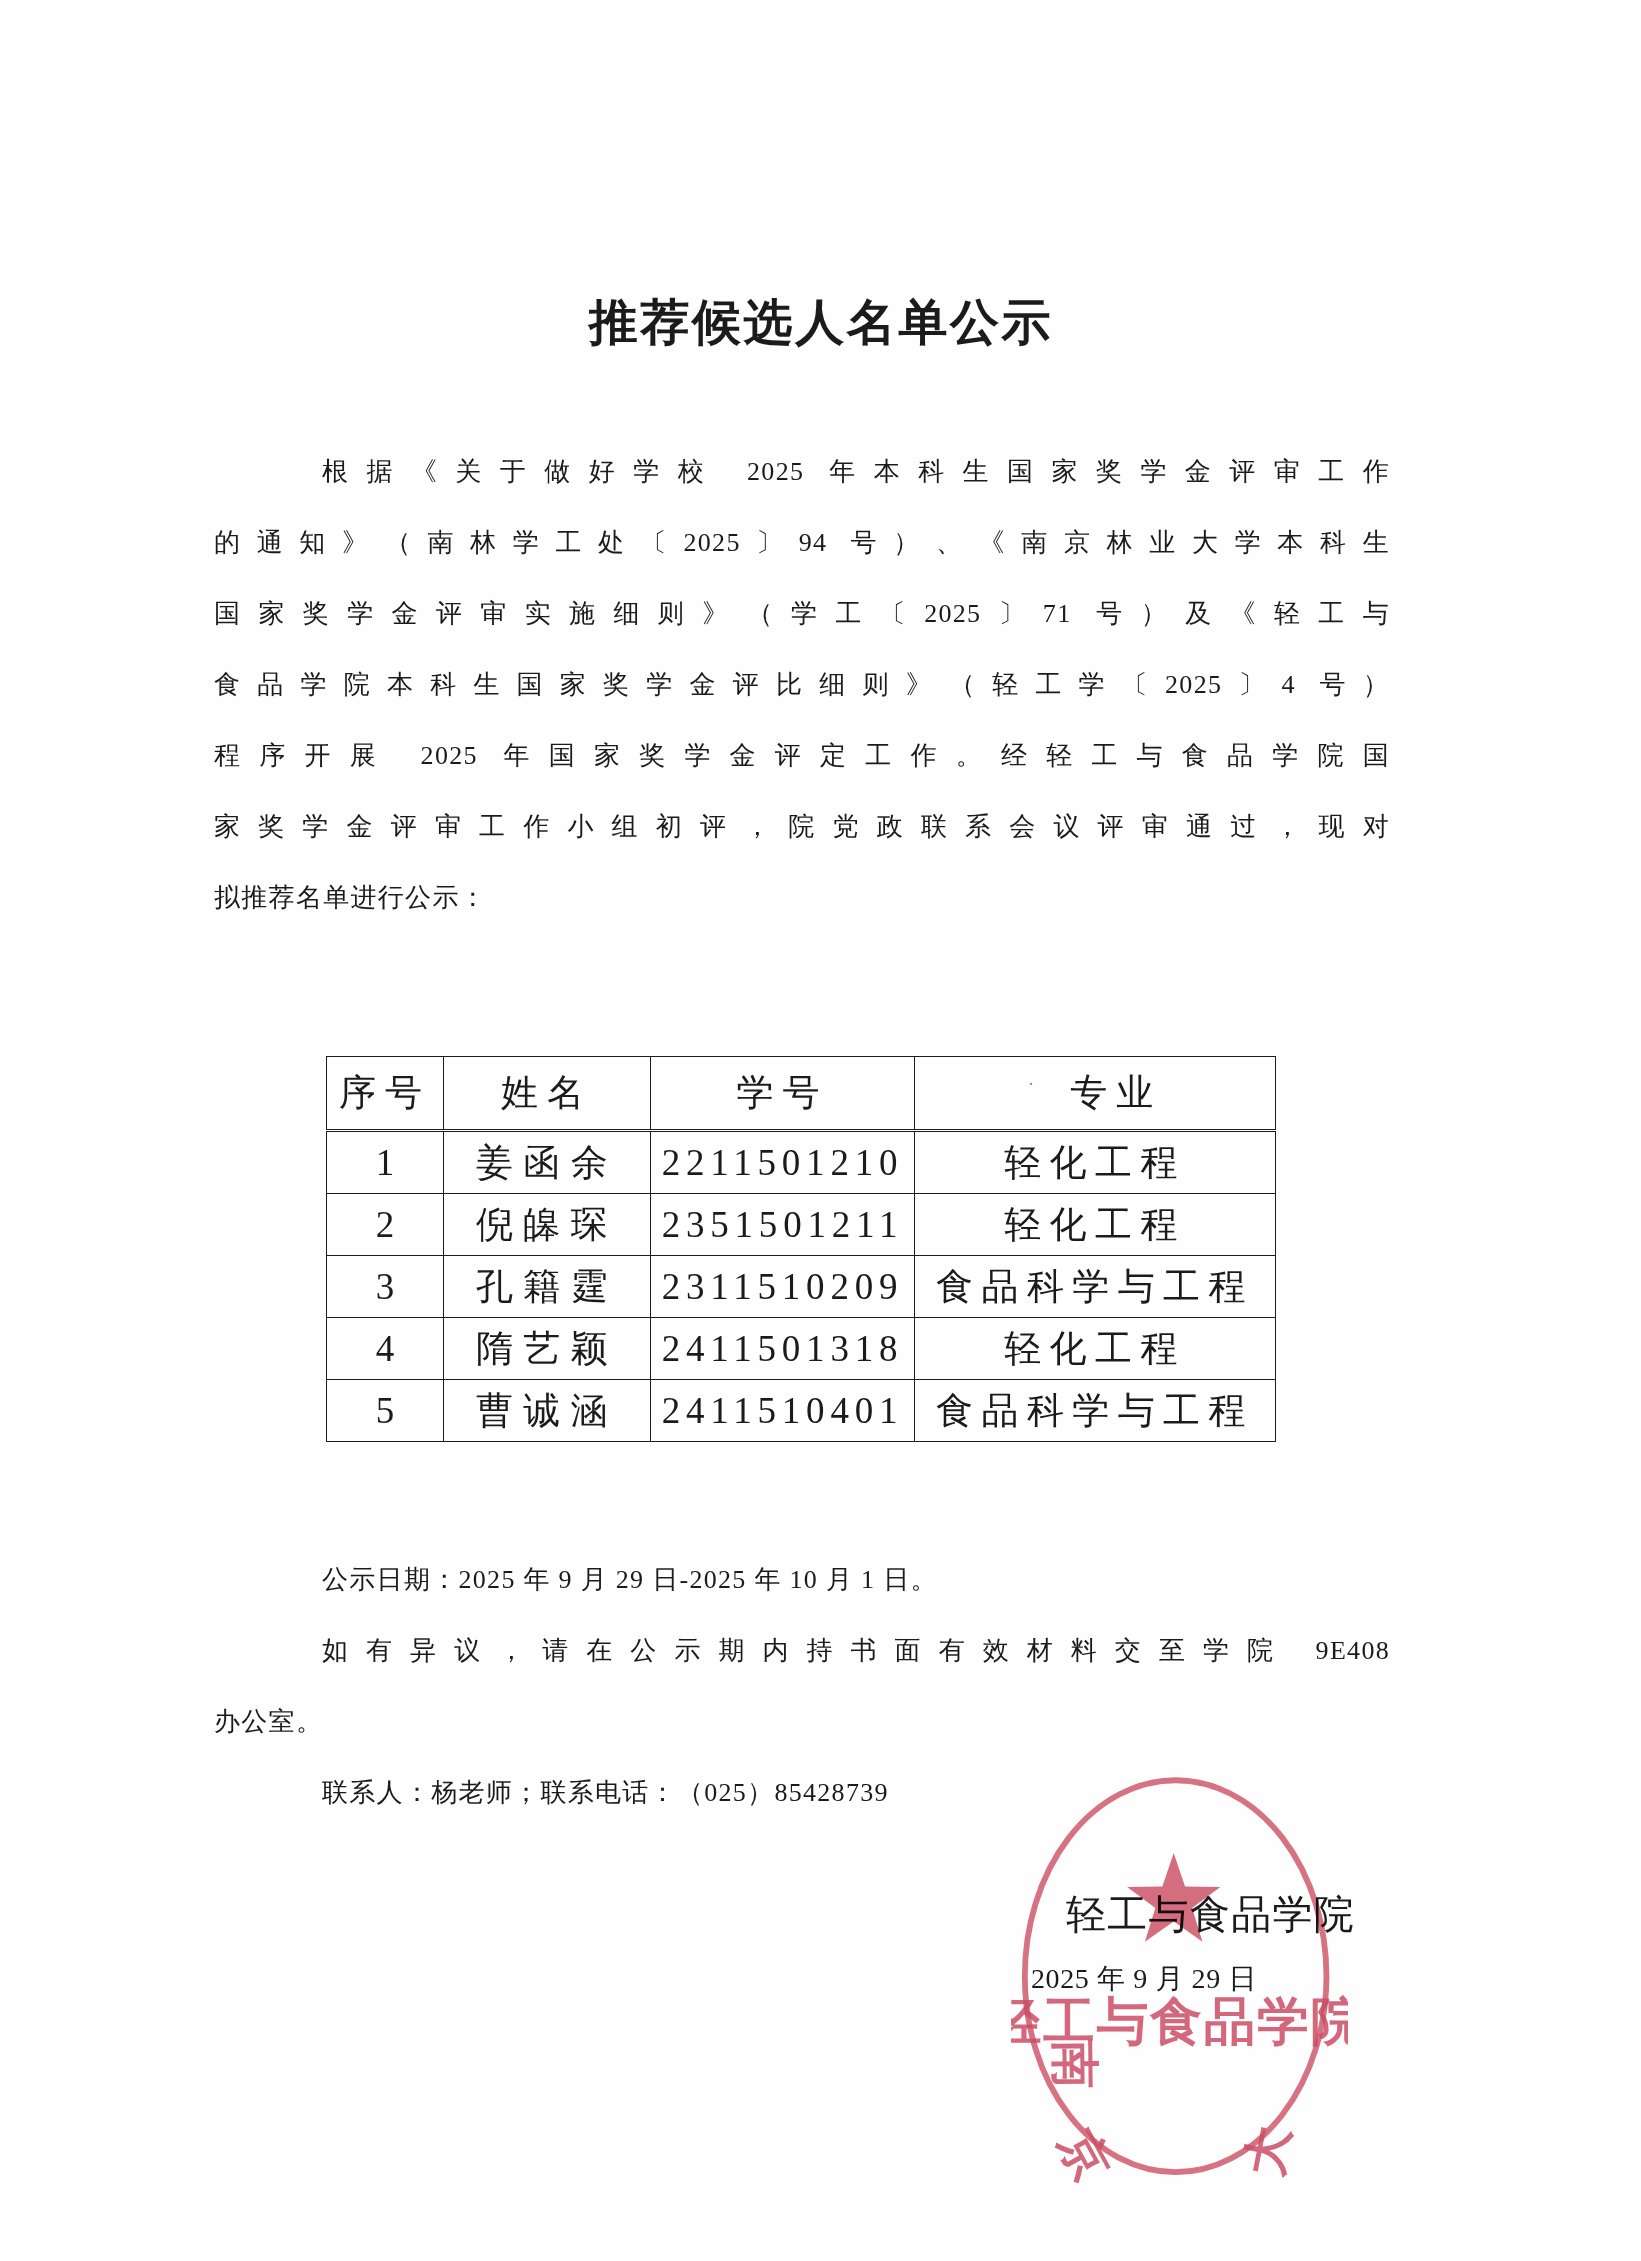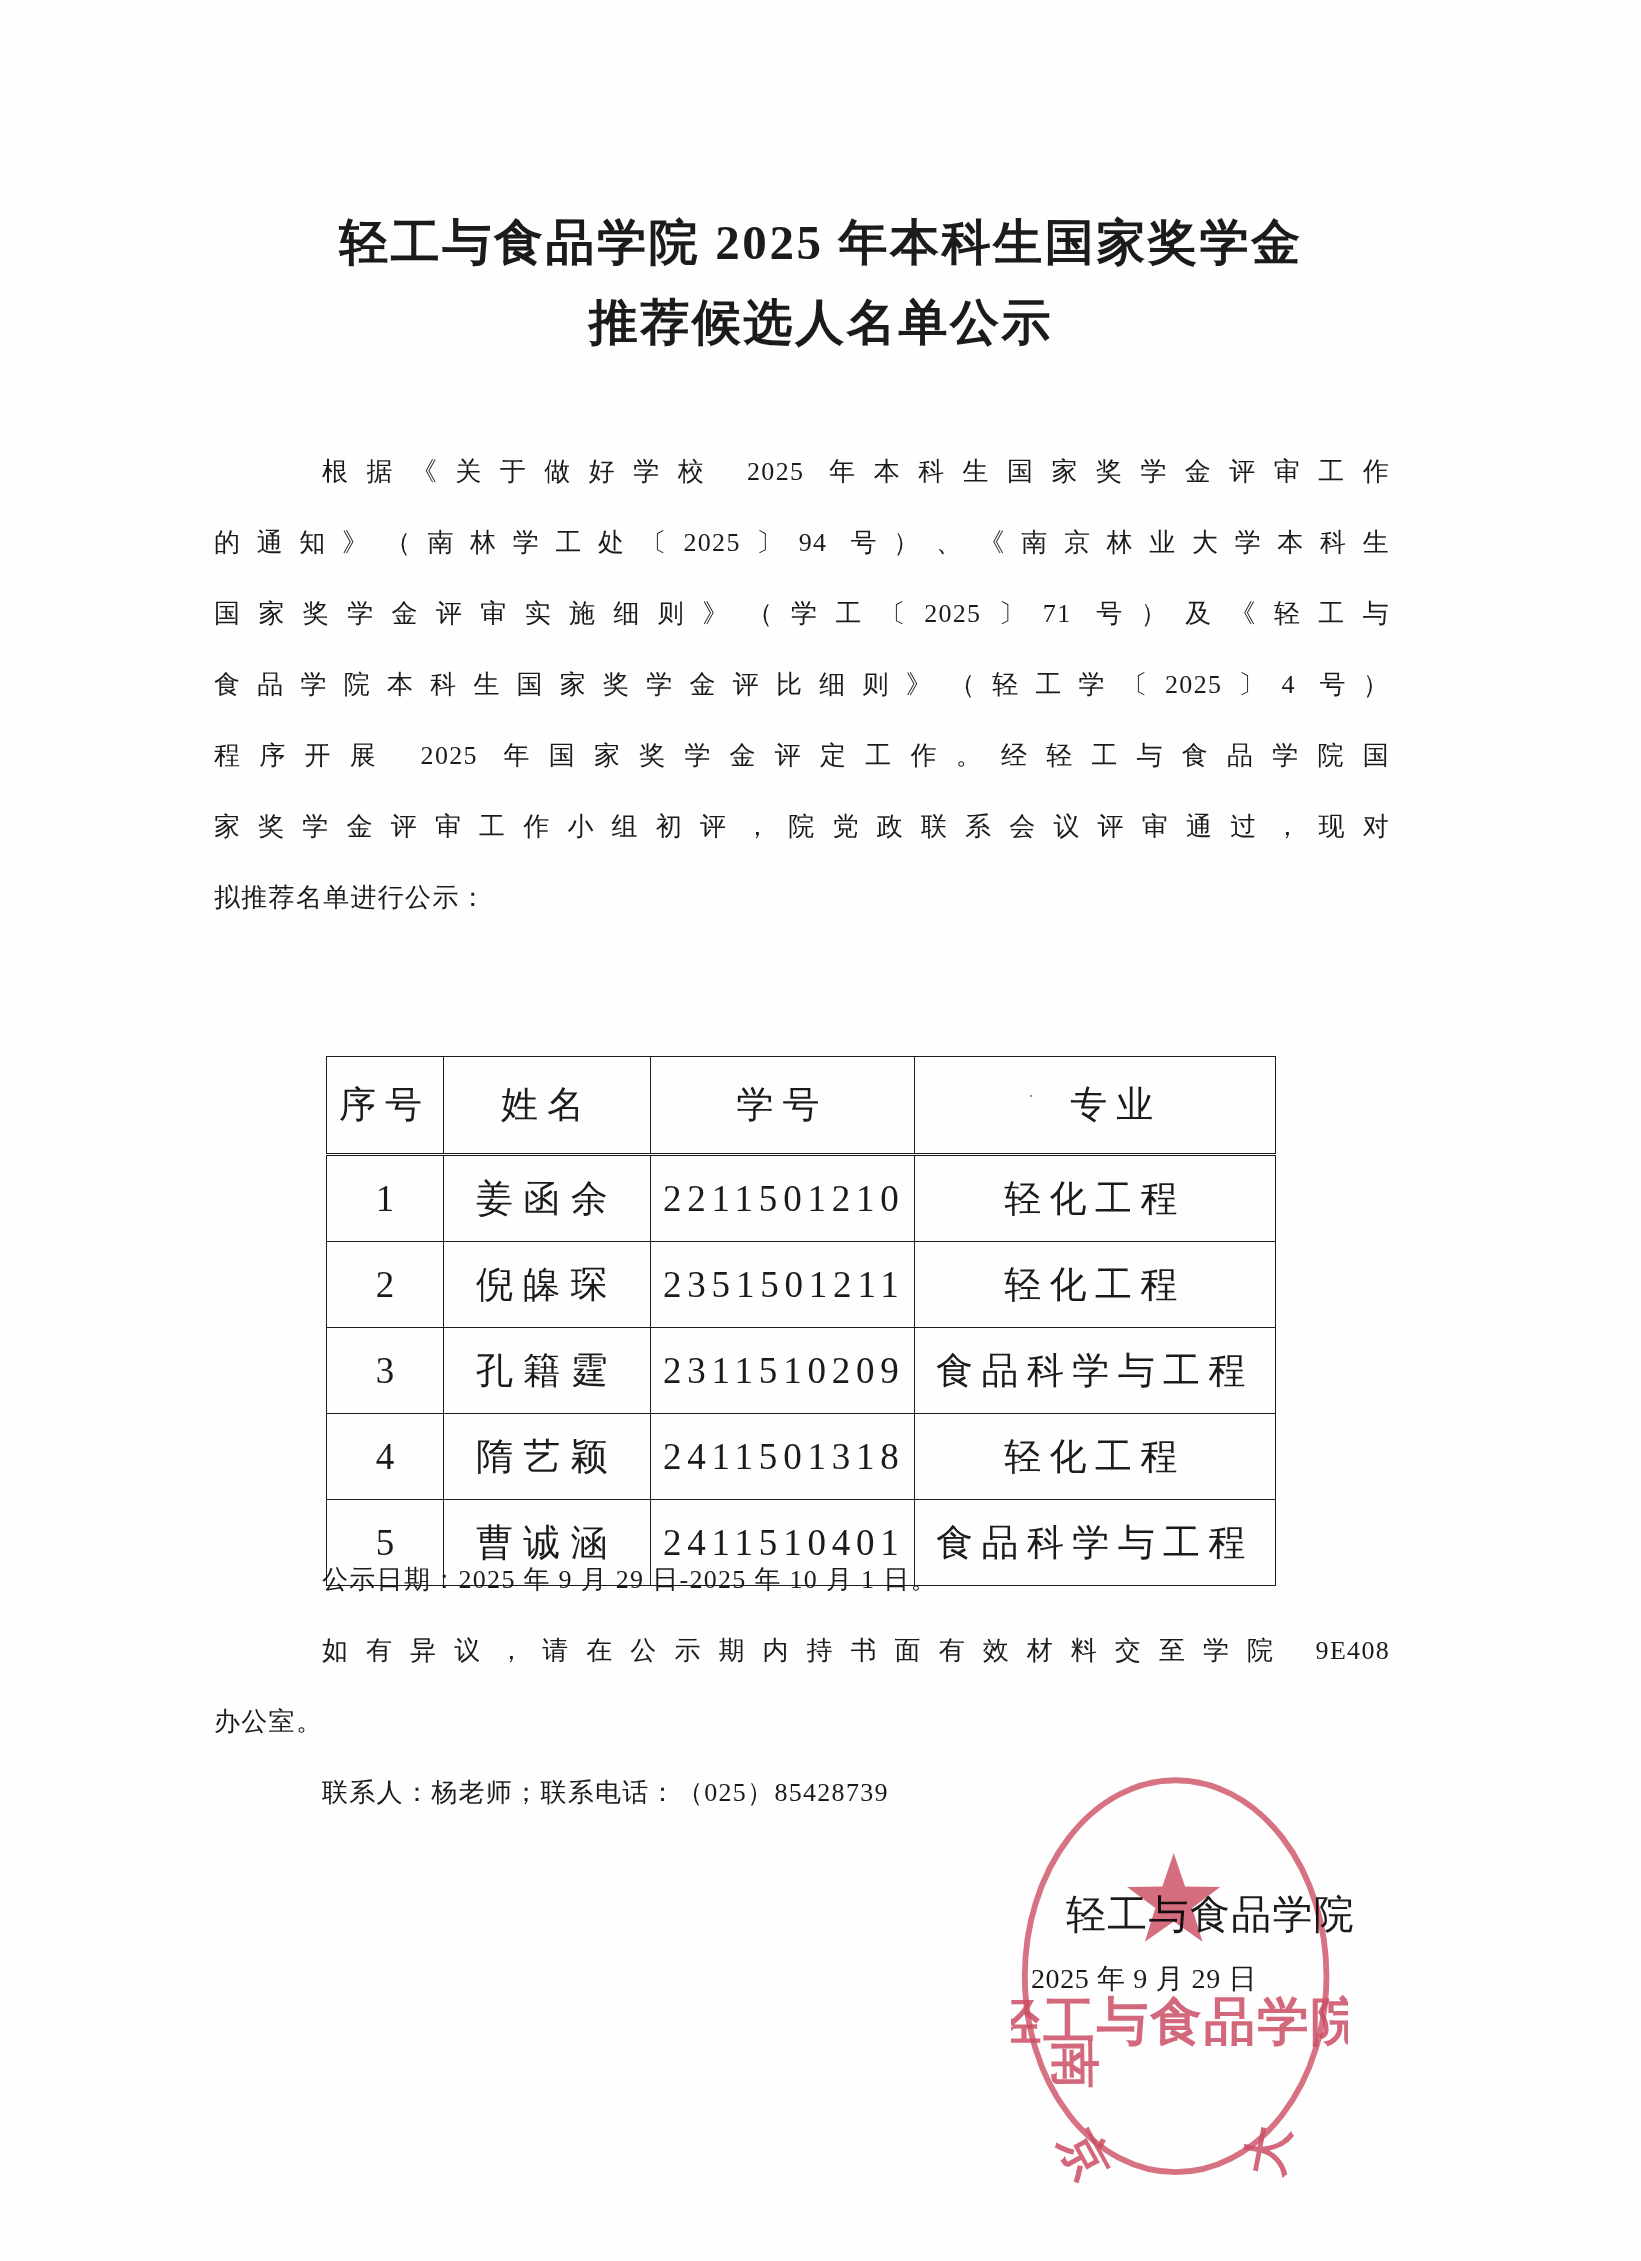--- a/index.html
+++ b/index.html
@@ -37,21 +37,21 @@
     border-collapse:collapse;table-layout:fixed;
     width:949px;font-size:37px;
   }
   table.roster col.c1{width:117px;}
   table.roster col.c2{width:207px;}
   table.roster col.c3{width:264px;}
   table.roster col.c4{width:361px;}
   table.roster th,table.roster td{
     border:1.9px solid #1c1c1c;
     text-align:center;vertical-align:middle;
-    font-weight:normal;padding:12px;
+    font-weight:normal;padding:0;
   }
   table.roster thead th{height:72px;letter-spacing:9px;border-bottom:3.9px double #1c1c1c;}
   table.roster tbody td{height:61px;}
   td.cell-name{letter-spacing:10.3px;}
   td.cell-sid{letter-spacing:5.8px;}
   td.cell-major{letter-spacing:8.4px;}
   .hdr-dot{opacity:.5;font-size:19.4px;vertical-align:15.5px;margin-right:27px;}
   .sig-dept{
     position:absolute;left:1066px;top:1887px;
     font-size:40px;letter-spacing:1.3px;z-index:3;white-space:nowrap;
@@ -64,21 +64,20 @@
     position:absolute;left:1011px;top:1768px;
     width:337px;height:428px;z-index:4;
     mix-blend-mode:multiply;opacity:.93;
   }
 </style>
 </head>
 <body>
 
 <div class="page">
 
-  <div class="doc-title l1">轻工与食品学院 2025 年本科生国家奖学金</div>
   <div class="doc-title l2">推荐候选人名单公示</div>
 
   <div class="para body">
     <div class="line jfull ind">根据《关于做好学校 2025 年本科生国家奖学金评审工作</div>
     <div class="line jfull">的通知》（南林学工处〔2025〕94 号）、《南京林业大学本科生</div>
     <div class="line jfull">国家奖学金评审实施细则》（学工〔2025〕71 号）及《轻工与</div>
     <div class="line jfull">食品学院本科生国家奖学金评比细则》（轻工学〔2025〕4 号）</div>
     <div class="line jfull">程序开展 2025 年国家奖学金评定工作。经轻工与食品学院国</div>
     <div class="line jfull">家奖学金评审工作小组初评，院党政联系会议评审通过，现对</div>
     <div class="line jleft">拟推荐名单进行公示：</div>

